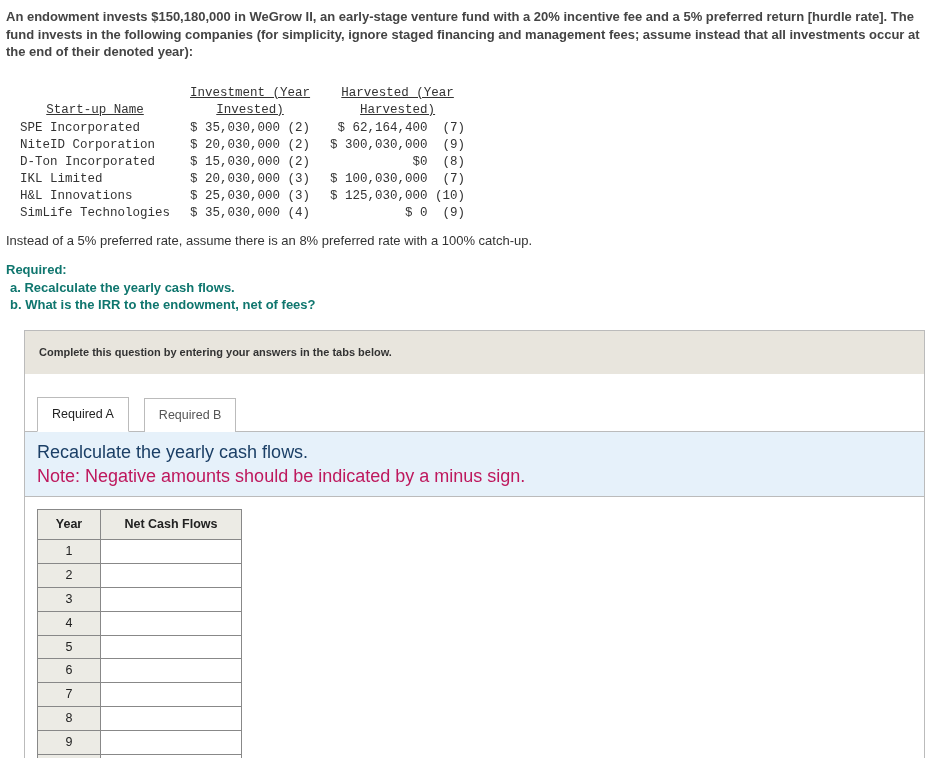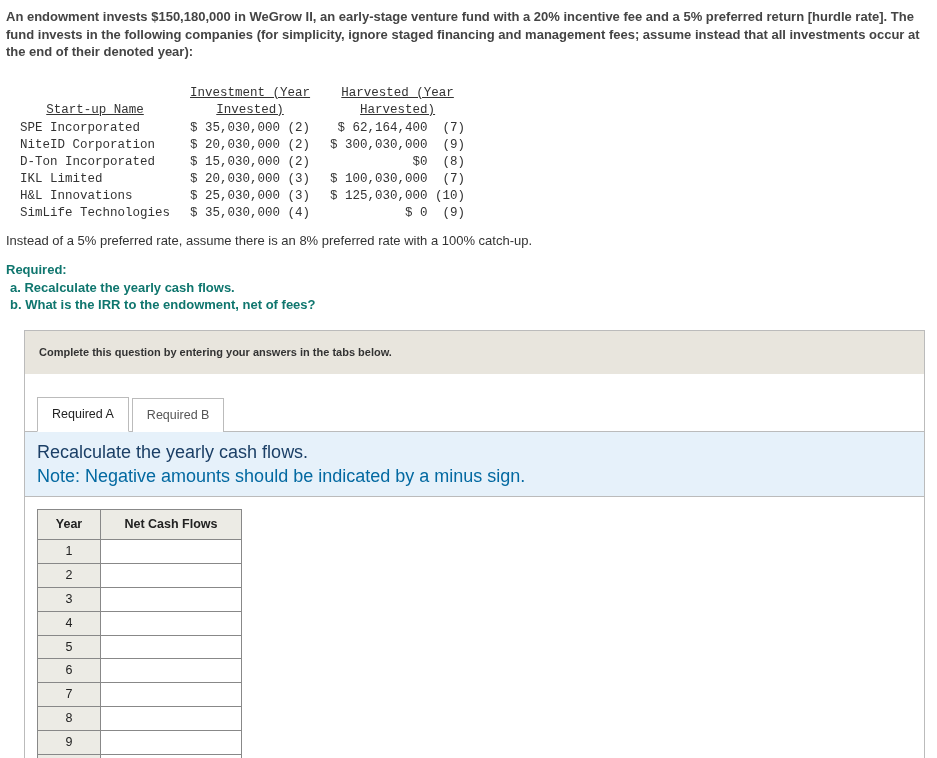--- a/index.html
+++ b/index.html
@@ -67,21 +67,21 @@
     background: #e8e5dd;
     padding: 14px 14px;
     font-size: 11px;
     font-weight: bold;
     color: #333;
   }
   .tabs {
     display: flex;
     align-items: flex-end;
     padding: 22px 12px 0 12px;
-    gap: 4px;
+    gap: 16px;
   }
   .tab {
     border: 1px solid #bbb;
     border-bottom: none;
     padding: 8px 14px 8px 14px;
     font-size: 12.5px;
     color: #555;
     background: #fff;
     cursor: pointer;
     position: relative;
@@ -101,21 +101,21 @@
   }
   .prompt-strip {
     background: #e6f1fa;
     padding: 8px 12px 8px 12px;
     font-size: 18px;
     color: #1b3f66;
     line-height: 1.35;
     border-bottom: 1px solid #bbb;
   }
   .prompt-strip .note {
-    color: #0369a1;
+    color: #be185d;
   }
   .cf-table {
     border-collapse: collapse;
     margin: 0;
   }
   .cf-table th, .cf-table td {
     border: 1px solid #888;
     font-size: 12.5px;
     color: #222;
   }

